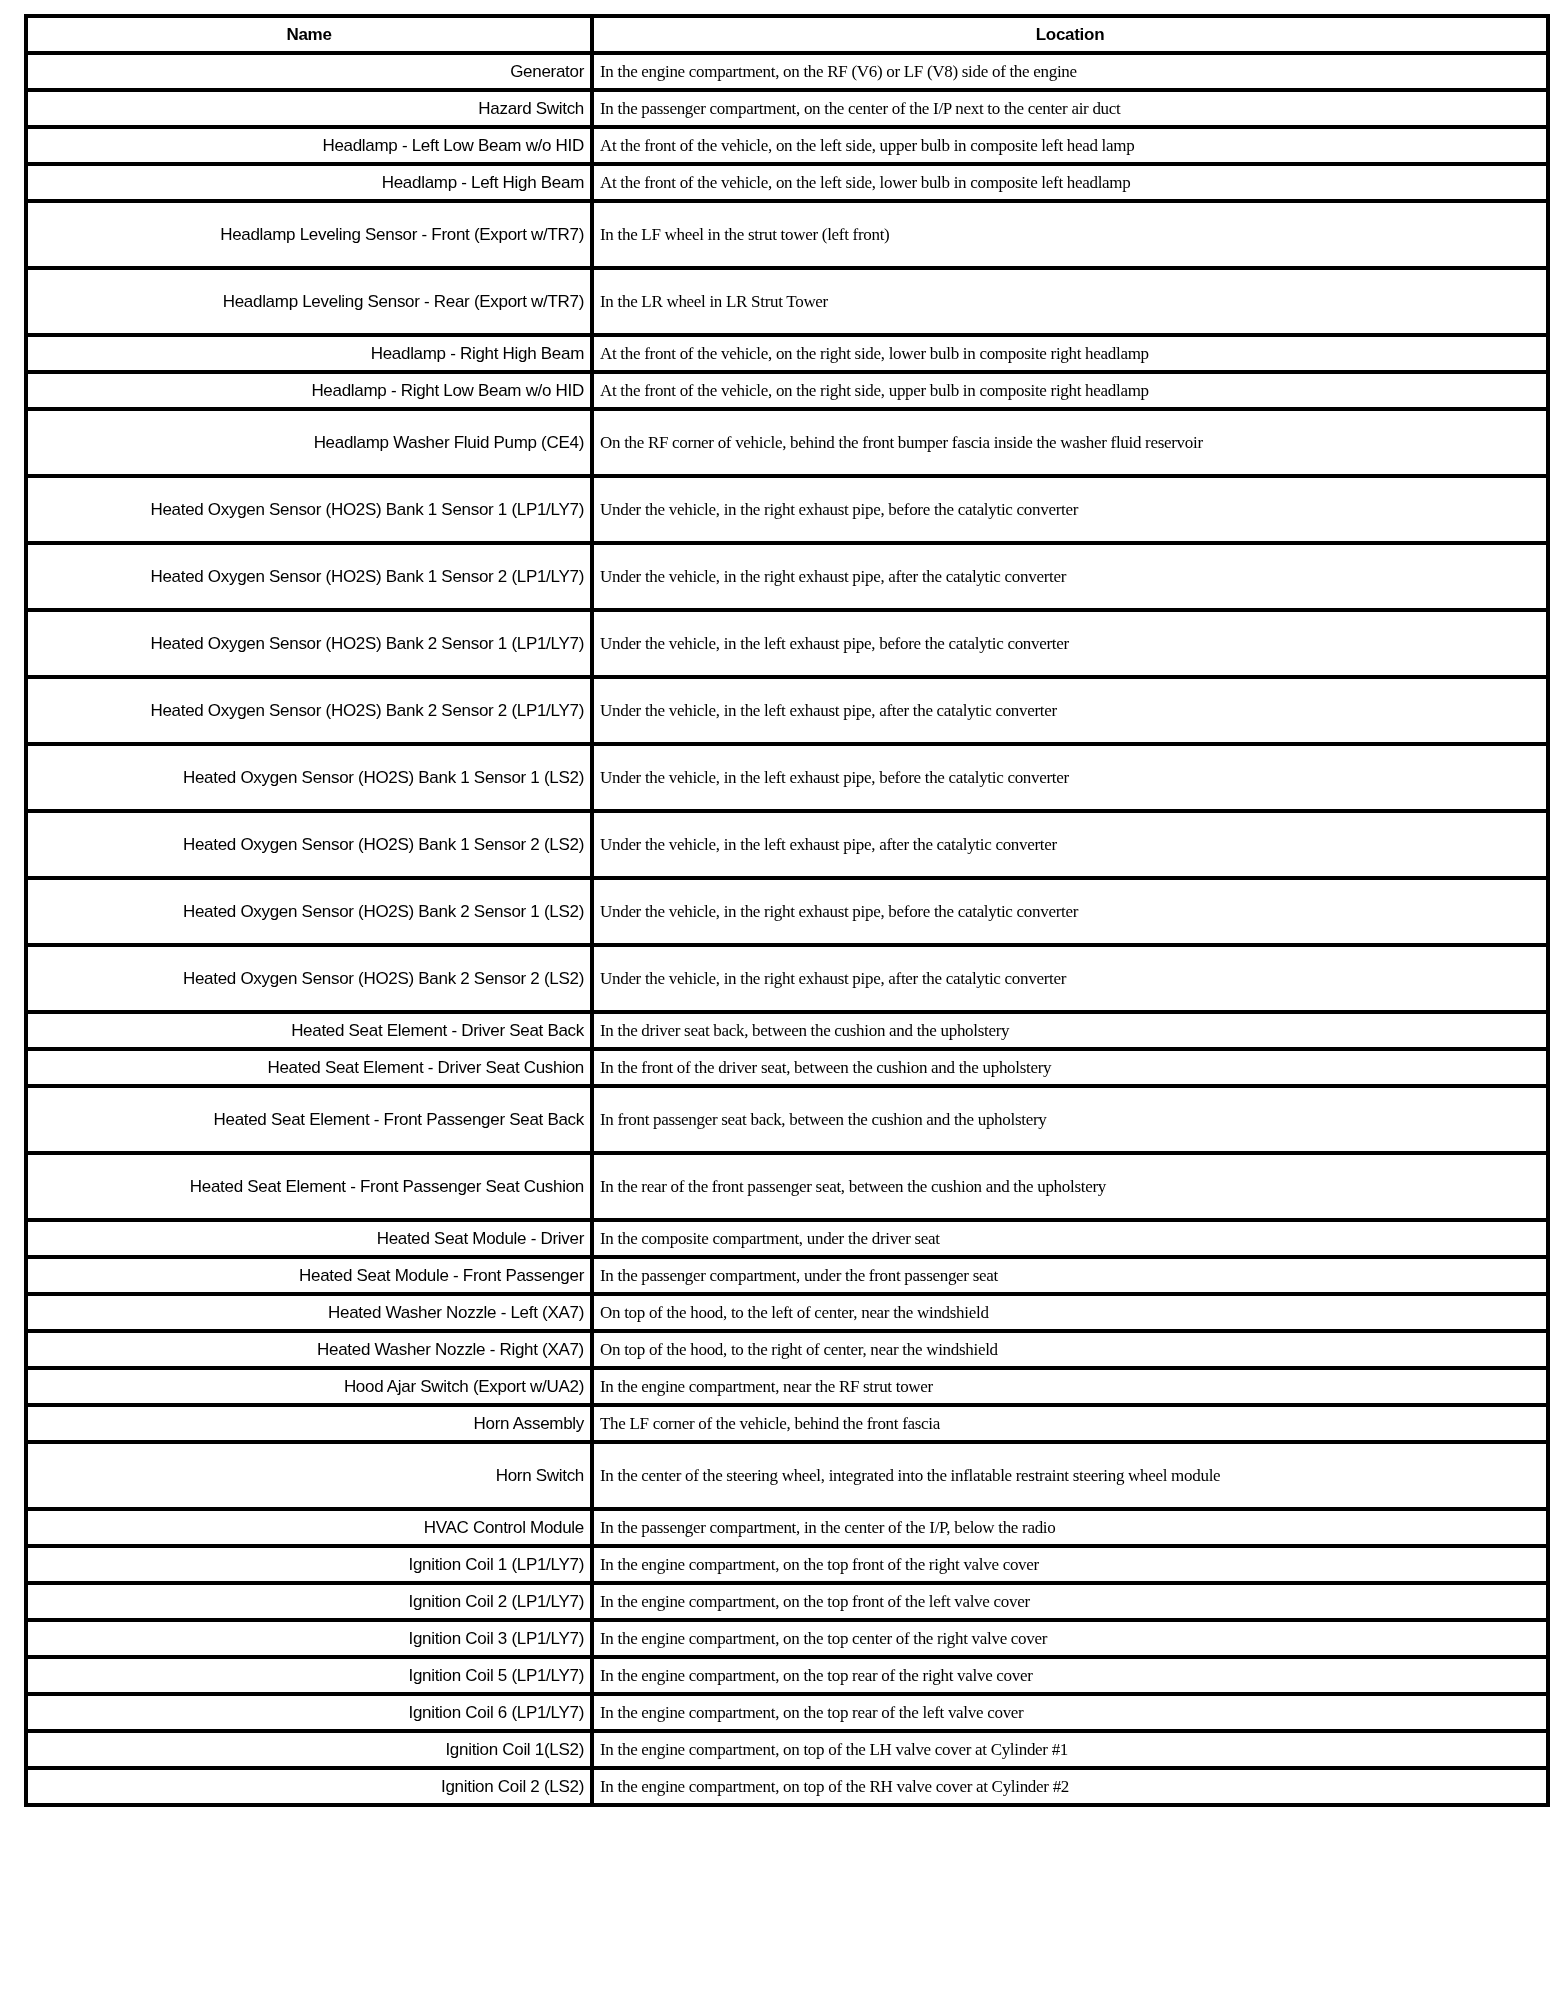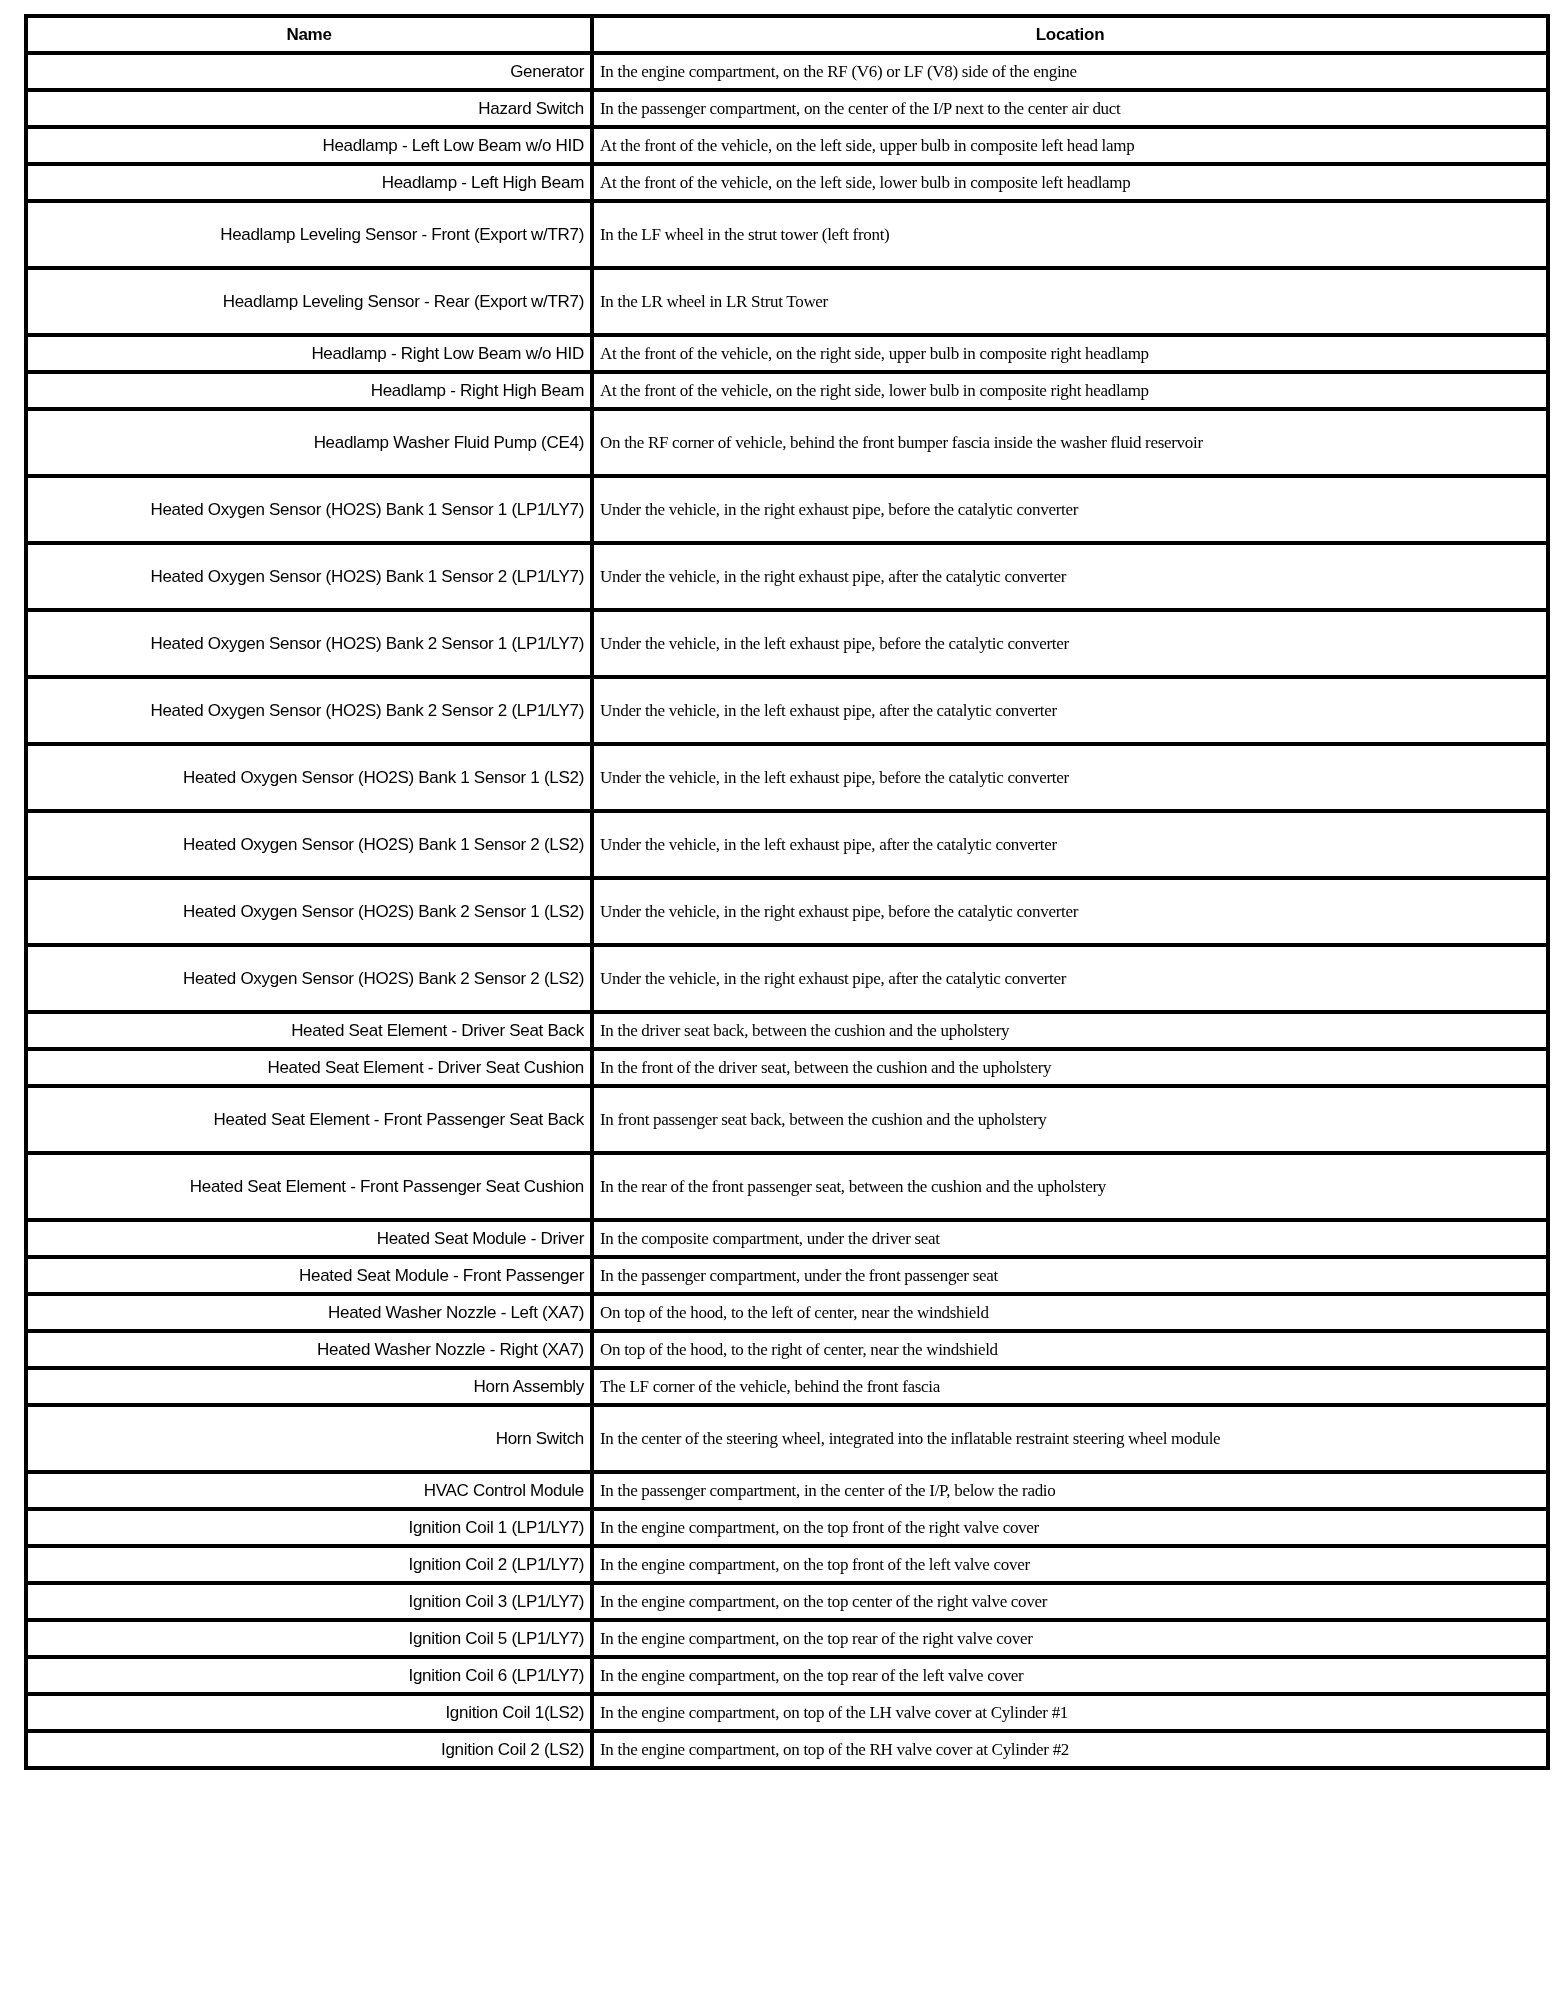--- a/index.html
+++ b/index.html
@@ -61,26 +61,26 @@
       </tr>
       <tr class="double">
         <td class="name">Headlamp Leveling Sensor - Front (Export w/TR7)</td>
         <td class="loc">In the LF wheel in the strut tower (left front)</td>
       </tr>
       <tr class="double">
         <td class="name">Headlamp Leveling Sensor - Rear (Export w/TR7)</td>
         <td class="loc">In the LR wheel in LR Strut Tower</td>
       </tr>
       <tr class="single">
+        <td class="name">Headlamp - Right High Beam</td>
+        <td class="loc">At the front of the vehicle, on the right side, lower bulb in composite right headlamp</td>
+      </tr>
+      <tr class="single">
         <td class="name">Headlamp - Right Low Beam w/o HID</td>
         <td class="loc">At the front of the vehicle, on the right side, upper bulb in composite right headlamp</td>
-      </tr>
-      <tr class="single">
-        <td class="name">Headlamp - Right High Beam</td>
-        <td class="loc">At the front of the vehicle, on the right side, lower bulb in composite right headlamp</td>
       </tr>
       <tr class="double">
         <td class="name">Headlamp Washer Fluid Pump (CE4)</td>
         <td class="loc">On the RF corner of vehicle, behind the front bumper fascia inside the washer fluid reservoir</td>
       </tr>
       <tr class="double">
         <td class="name">Heated Oxygen Sensor (HO2S) Bank 1 Sensor 1 (LP1/LY7)</td>
         <td class="loc">Under the vehicle, in the right exhaust pipe, before the catalytic converter</td>
       </tr>
       <tr class="double">
@@ -137,20 +137,24 @@
       </tr>
       <tr class="single">
         <td class="name">Heated Washer Nozzle - Left (XA7)</td>
         <td class="loc">On top of the hood, to the left of center, near the windshield</td>
       </tr>
       <tr class="single">
         <td class="name">Heated Washer Nozzle - Right (XA7)</td>
         <td class="loc">On top of the hood, to the right of center, near the windshield</td>
       </tr>
       <tr class="single">
+        <td class="name">Hood Ajar Switch (Export w/UA2)</td>
+        <td class="loc">In the engine compartment, near the RF strut tower</td>
+      </tr>
+      <tr class="single">
         <td class="name">Horn Assembly</td>
         <td class="loc">The LF corner of the vehicle, behind the front fascia</td>
       </tr>
       <tr class="double">
         <td class="name">Horn Switch</td>
         <td class="loc">In the center of the steering wheel, integrated into the inflatable restraint steering wheel module</td>
       </tr>
       <tr class="single">
         <td class="name">HVAC Control Module</td>
         <td class="loc">In the passenger compartment, in the center of the I/P, below the radio</td>

